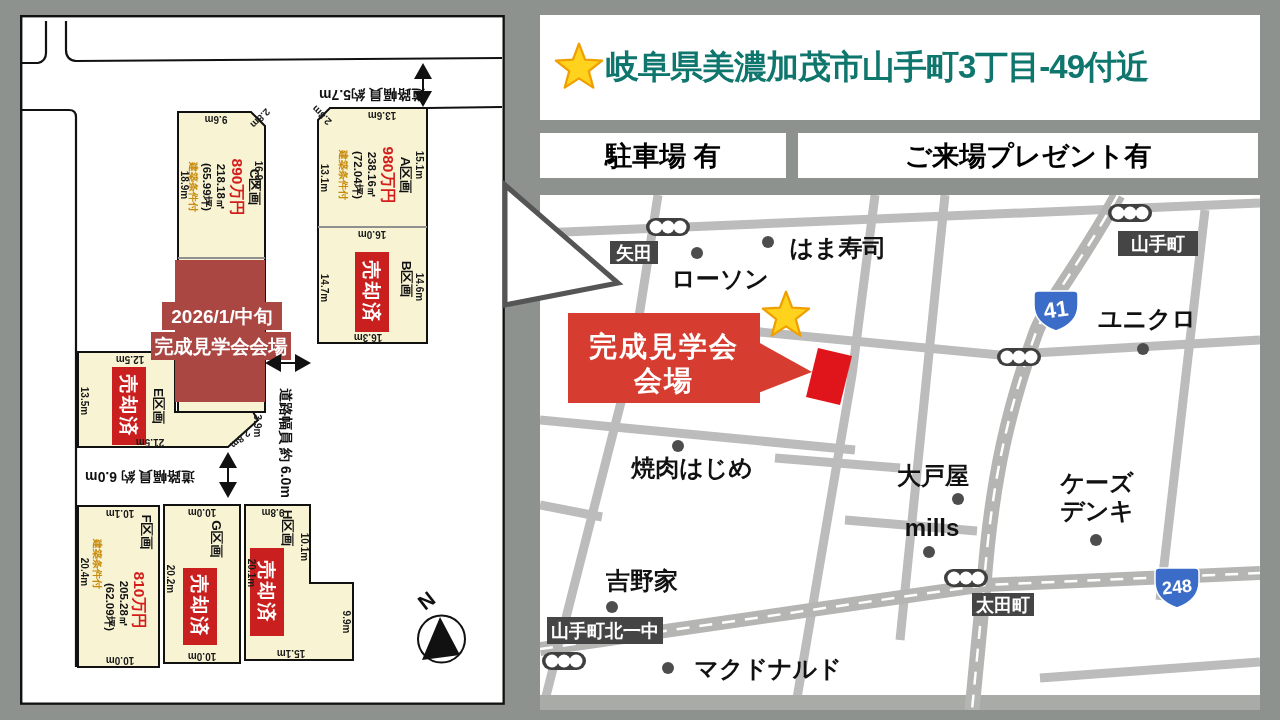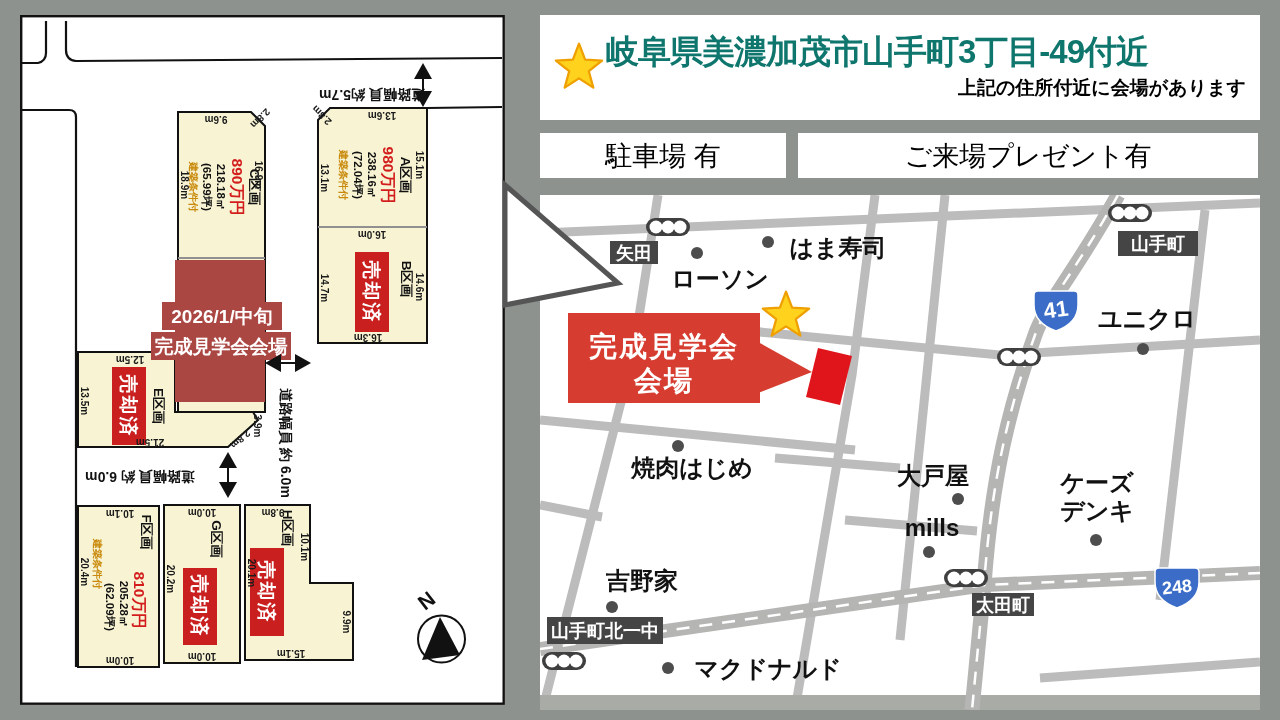--- a/index.html
+++ b/index.html
@@ -8,21 +8,21 @@
   .abs{position:absolute;}
   #site-panel{left:20px;top:15px;width:485px;height:690px;background:#fff;}
   #wedge{left:498px;top:168px;width:136px;height:152px;z-index:5;}
   #header{left:540px;top:15px;width:720px;height:105px;background:#fff;
           display:flex;align-items:center;}
   #header .star{width:54px;height:54px;margin-left:12px;flex:0 0 auto;}
   #header .ttl-wrap{flex:1;padding-right:14px;}
   #title{font-size:33px;font-weight:700;color:#0f766e;line-height:1.1;letter-spacing:-1px;white-space:nowrap;}
   #subtitle{font-size:19px;font-weight:800;color:#000;text-align:right;margin-top:4px;}
   .badge{background:#fff;display:flex;align-items:center;justify-content:center;
-         font-size:27px;font-weight:400;color:#000;height:45px;top:133px;}
+         font-size:27px;font-weight:700;color:#000;height:45px;top:133px;}
   #badge-parking{left:540px;width:246px;}
   #badge-present{left:798px;width:460px;}
   #map-panel{left:540px;top:195px;width:720px;height:515px;background:#fff;overflow:hidden;}
   svg text{font-family:"Liberation Sans",sans-serif;}
   .dim{font-size:10px;font-weight:700;fill:#1a1a1a;}
   .pname{font-size:13.5px;font-weight:700;fill:#111;}
   .price{font-size:15.5px;font-weight:800;fill:#d31c1c;}
   .parea{font-size:11.5px;font-weight:700;fill:#111;}
   .cond{font-size:10px;font-weight:700;fill:#c9890a;}
   .soldtxt{font-size:19px;font-weight:800;fill:#fff;letter-spacing:2px;}
@@ -168,21 +168,20 @@
 <svg id="wedge" class="abs" viewBox="0 0 136 152">
   <polygon points="7,17 120,115 7,137" fill="#fff" stroke="#555" stroke-width="5"></polygon>
 </svg>
 
 <div id="header" class="abs">
   <svg class="star" viewBox="0 0 60 60">
       <use href="#star5"></use>
     </svg>
   <div class="ttl-wrap">
     <div id="title">岐阜県美濃加茂市山手町3丁目‐49付近</div>
-    <div id="subtitle">上記の住所付近に会場があります</div>
   </div>
 </div>
 <div id="badge-parking" class="abs badge">駐車場 有</div>
 <div id="badge-present" class="abs badge">ご来場プレゼント有</div>
 
 <div id="map-panel" class="abs">
 <svg width="720" height="515" viewBox="0 0 720 515">
   <rect x="0" y="0" width="720" height="515" fill="#fff"></rect>
 
   <g stroke="#bcbcbc" stroke-width="9" fill="none">

